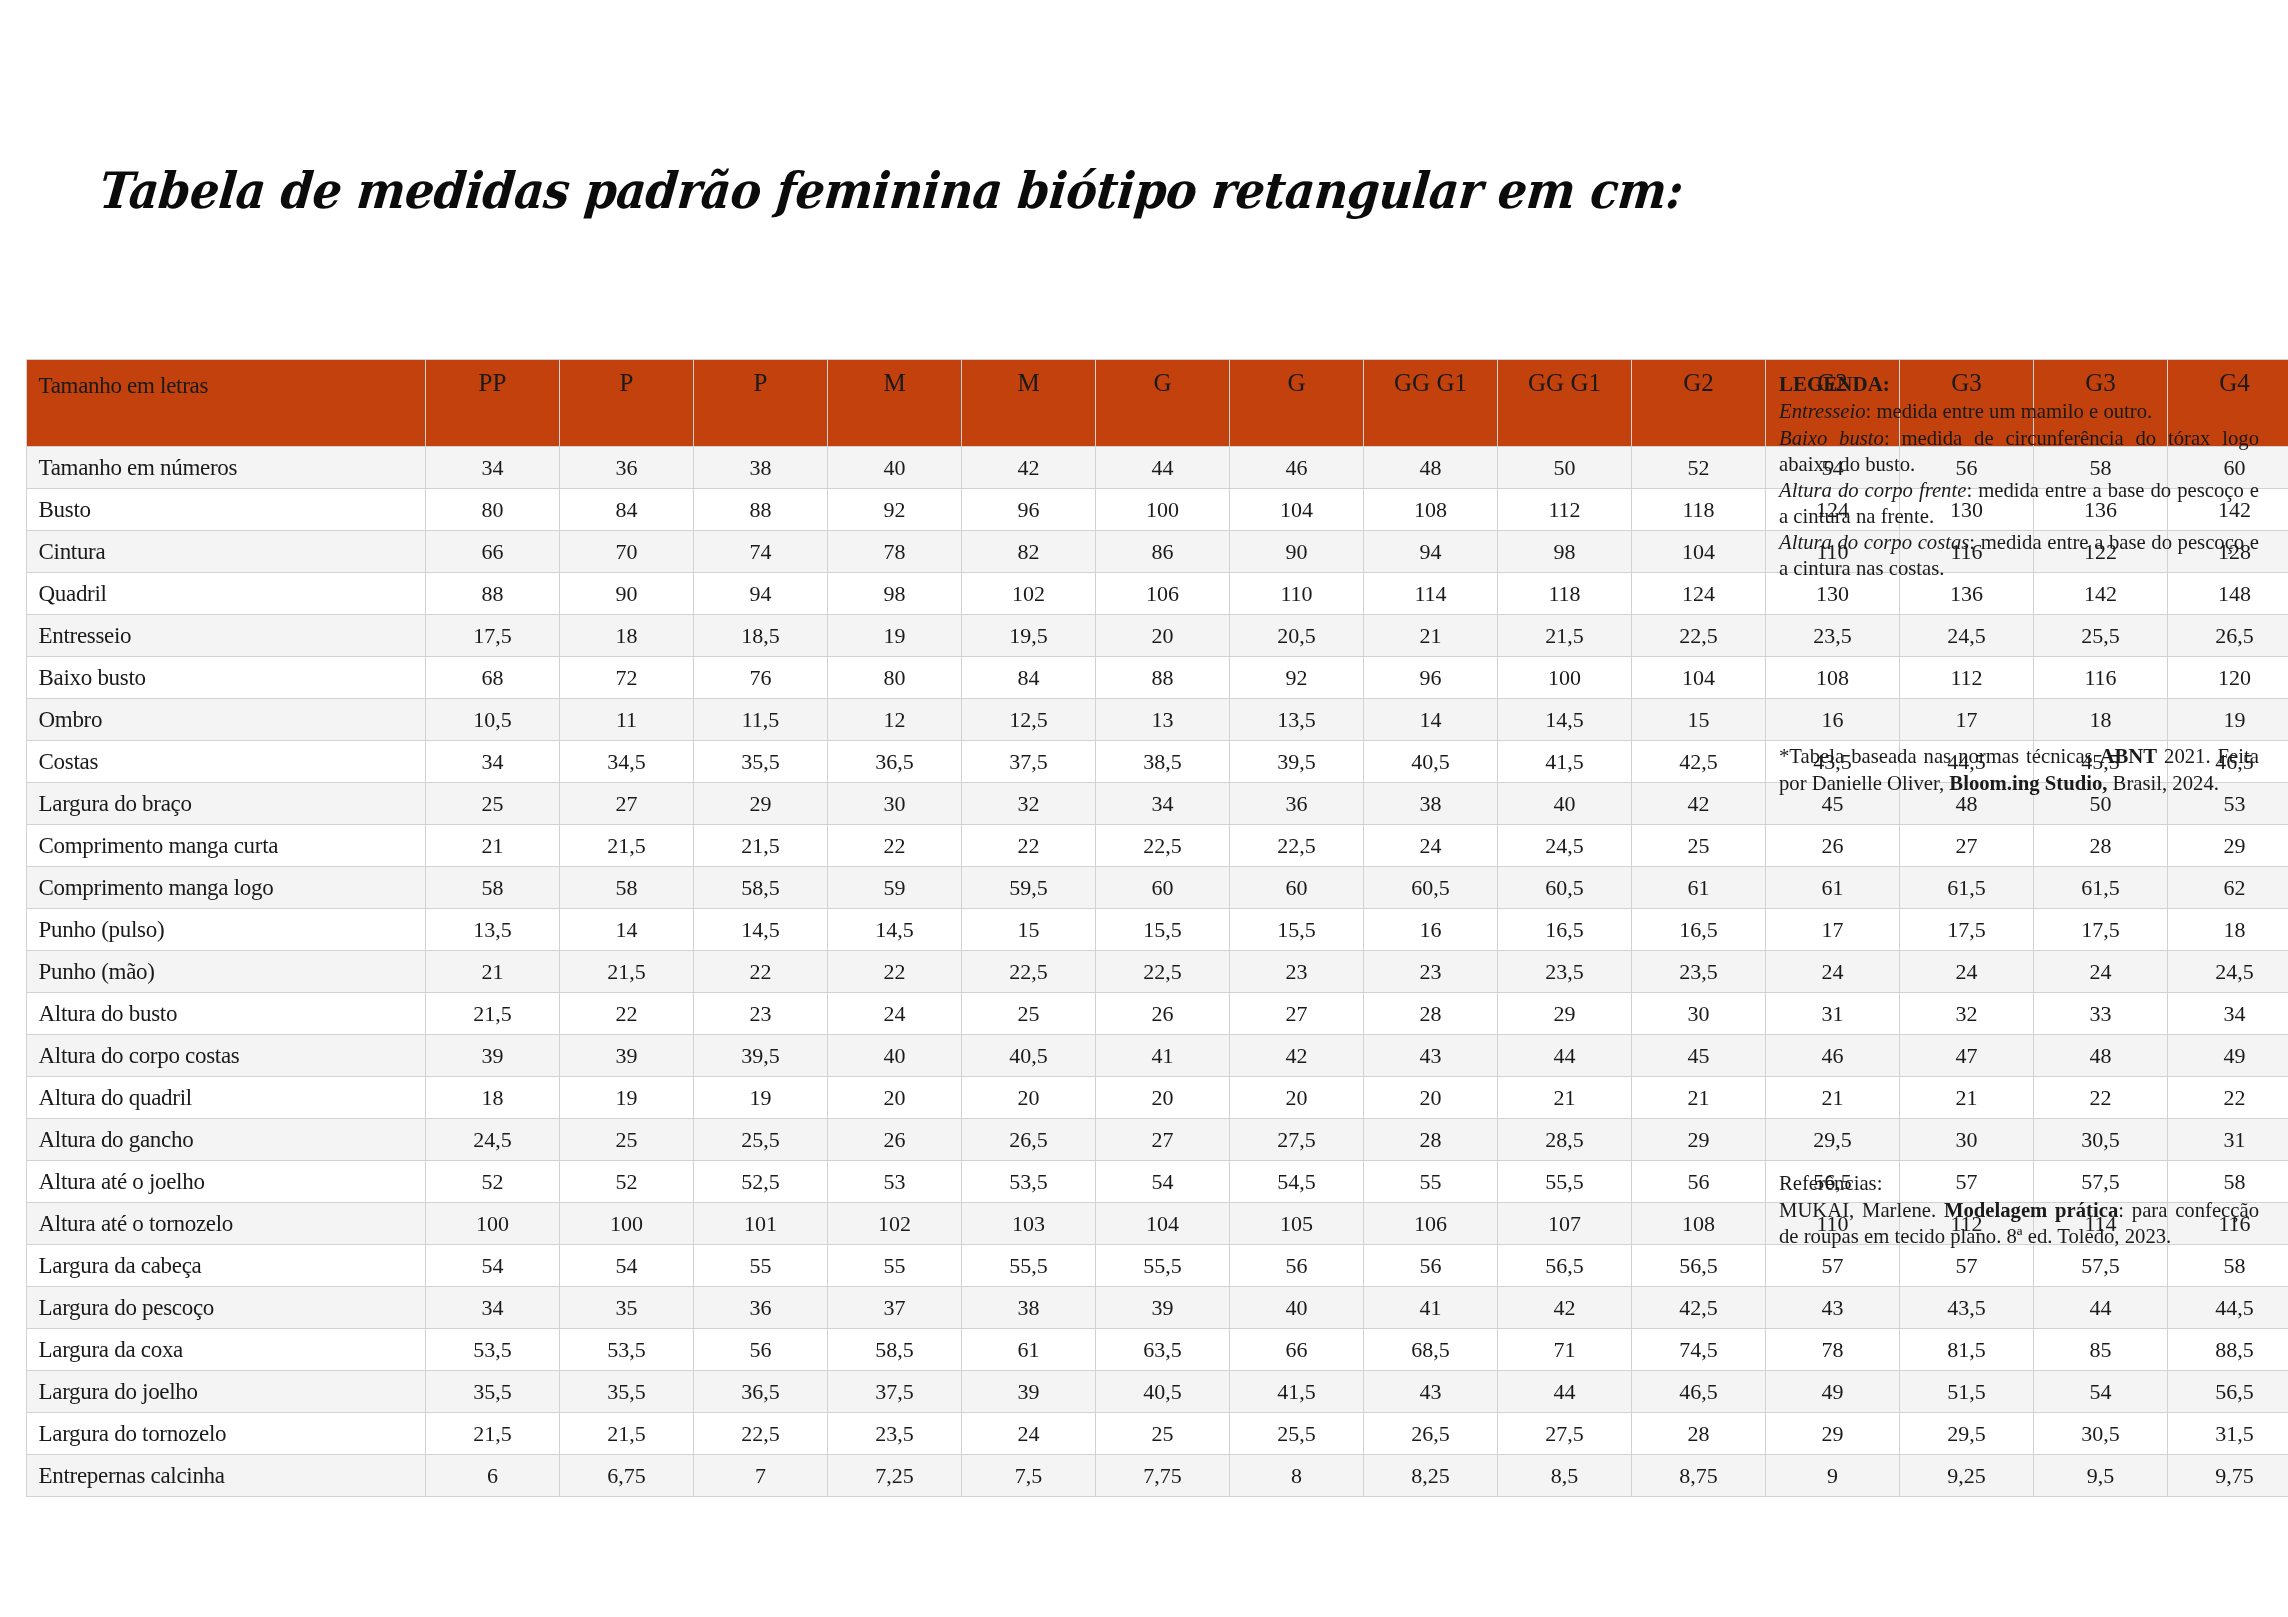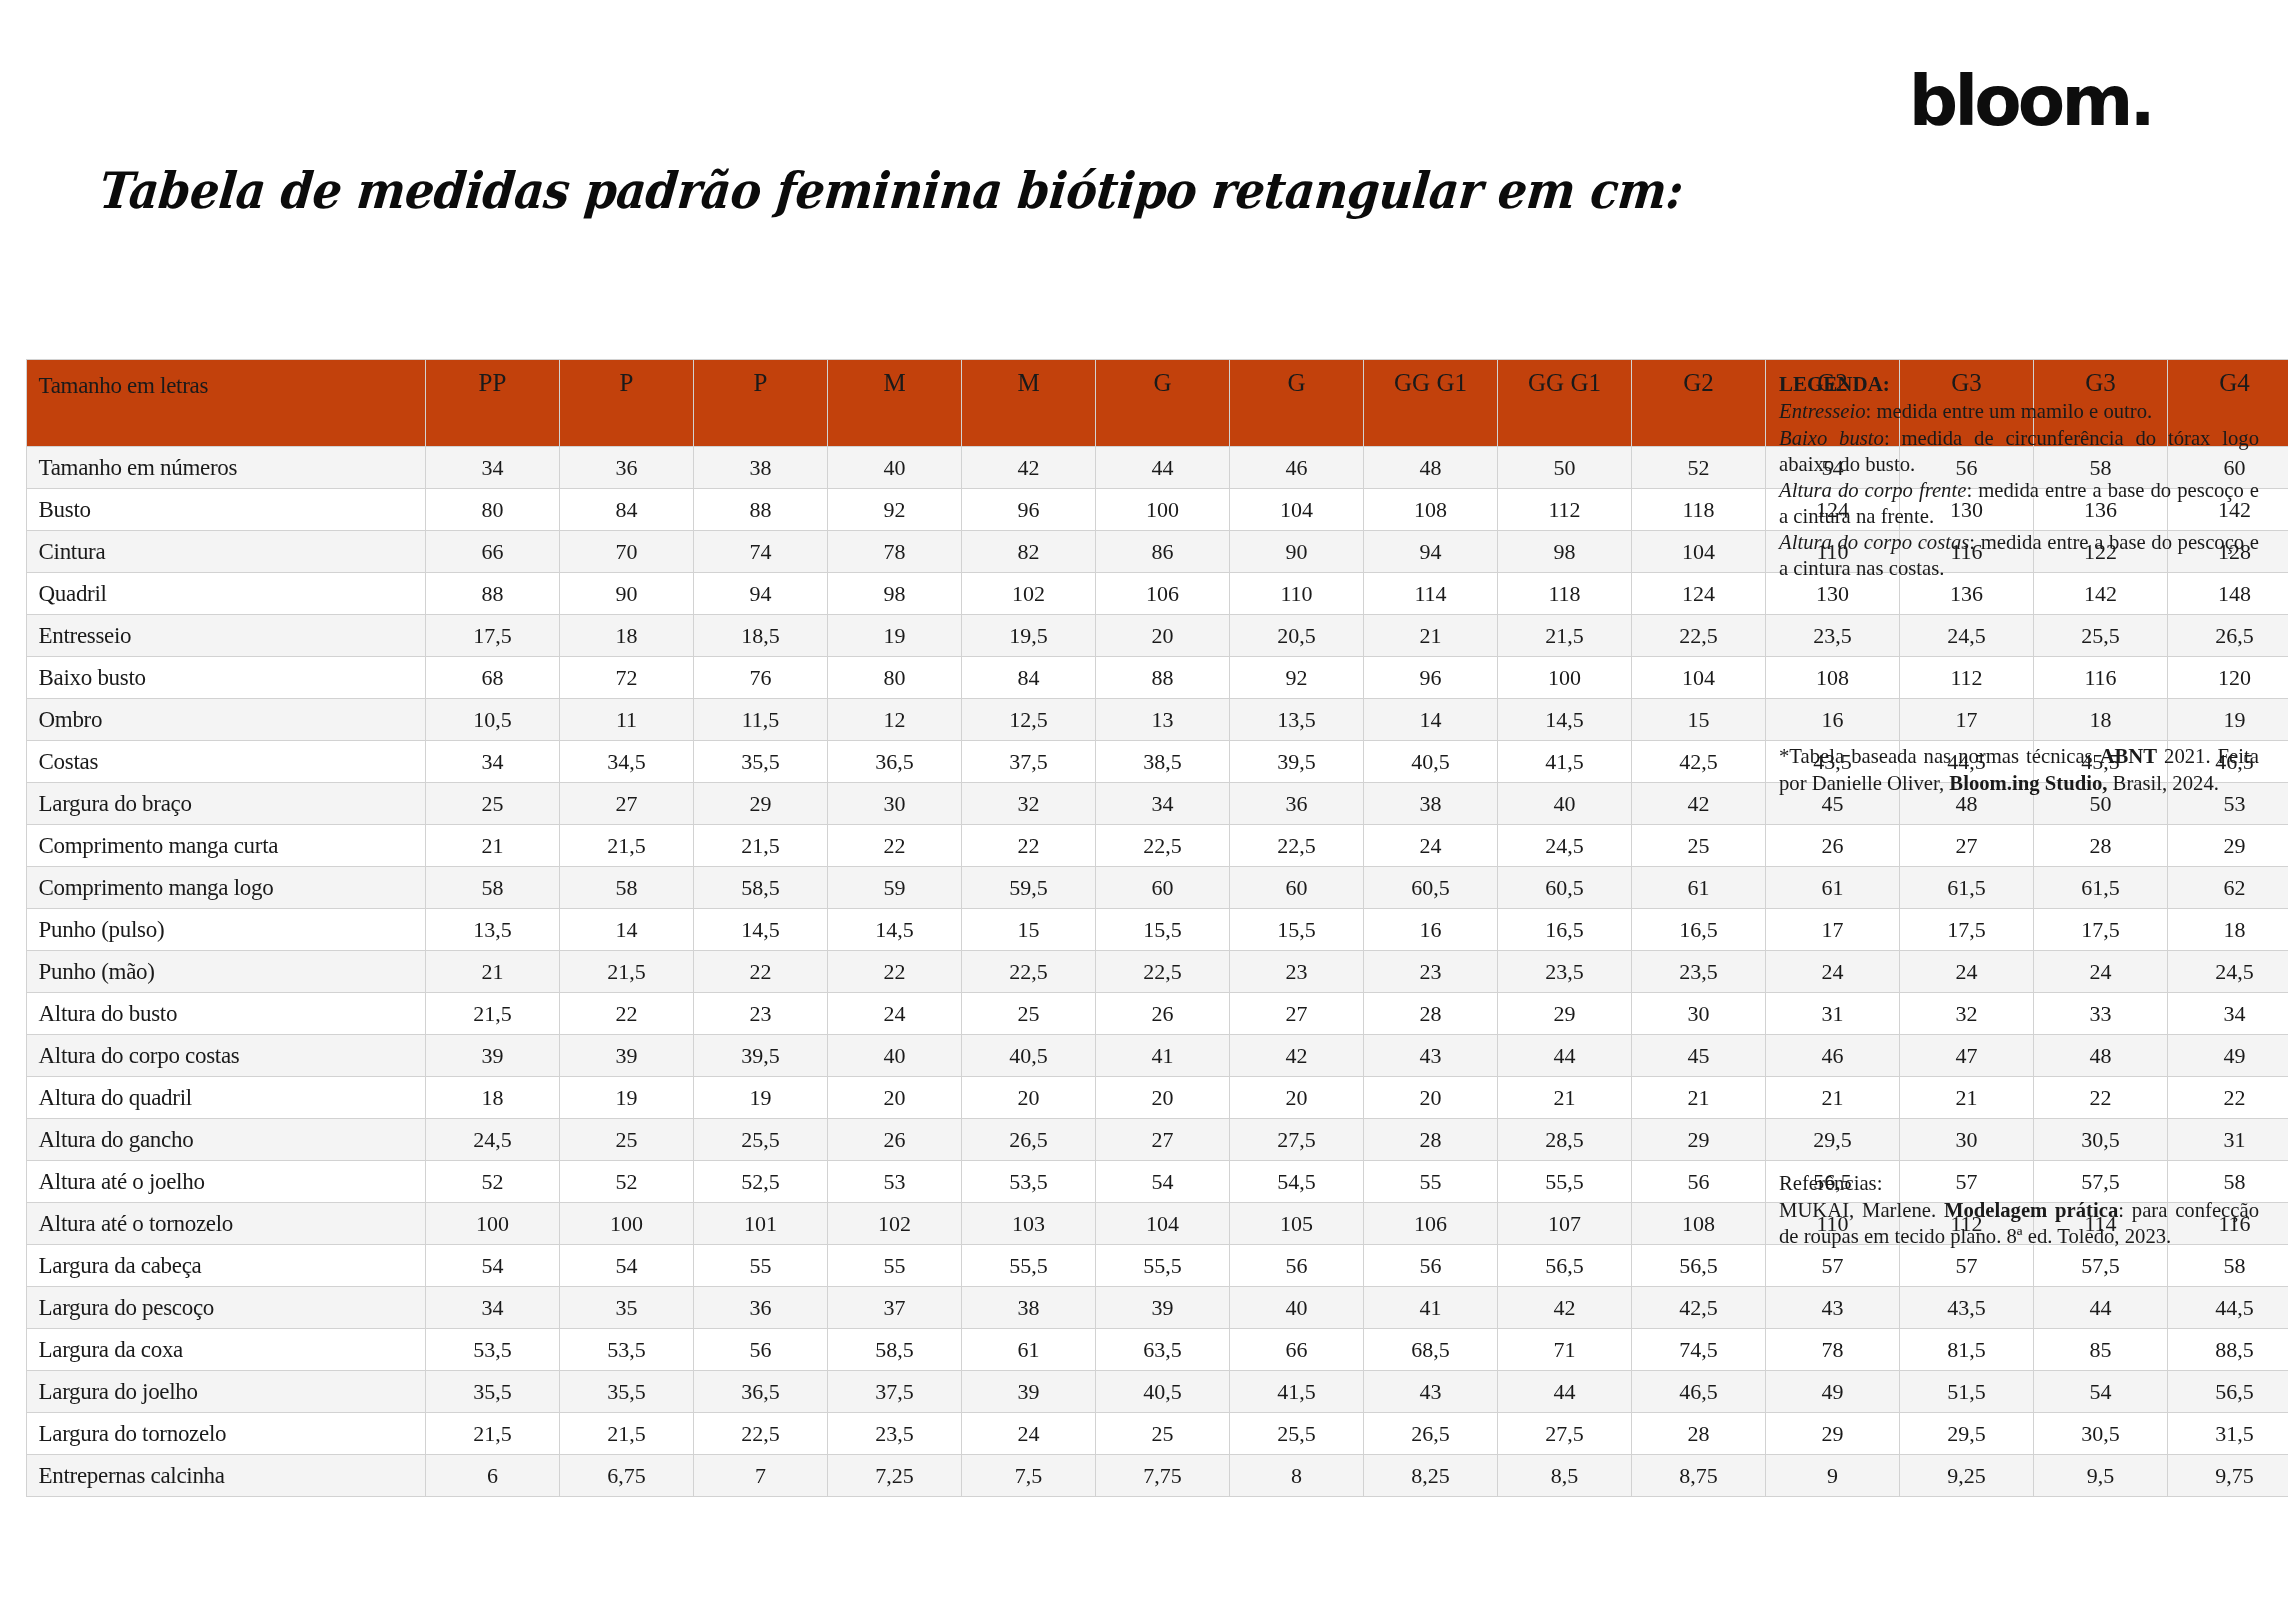--- a/index.html
+++ b/index.html
@@ -160,21 +160,20 @@
     text-align: justify;
   }
   #refs-block .ref-head { display: block; text-align: left; }
   #refs-block .ref-item { display: block; margin-top: 0px; }
   #refs-block .strong { font-weight: 700; }
 </style>
 </head>
 <body>
 
 <div id="logo">
-  <span class="logo-line logo-top">bloom.</span>
 </div>
 
 <div id="page-title">Tabela de medidas padrão feminina biótipo retangular em cm:</div>
 
 <div id="measure-table-wrap">
   <table class="measures">
     <colgroup id="colgroup-holder">
       <col class="label-col">
     <col class="size-col">
         <col class="size-col">

